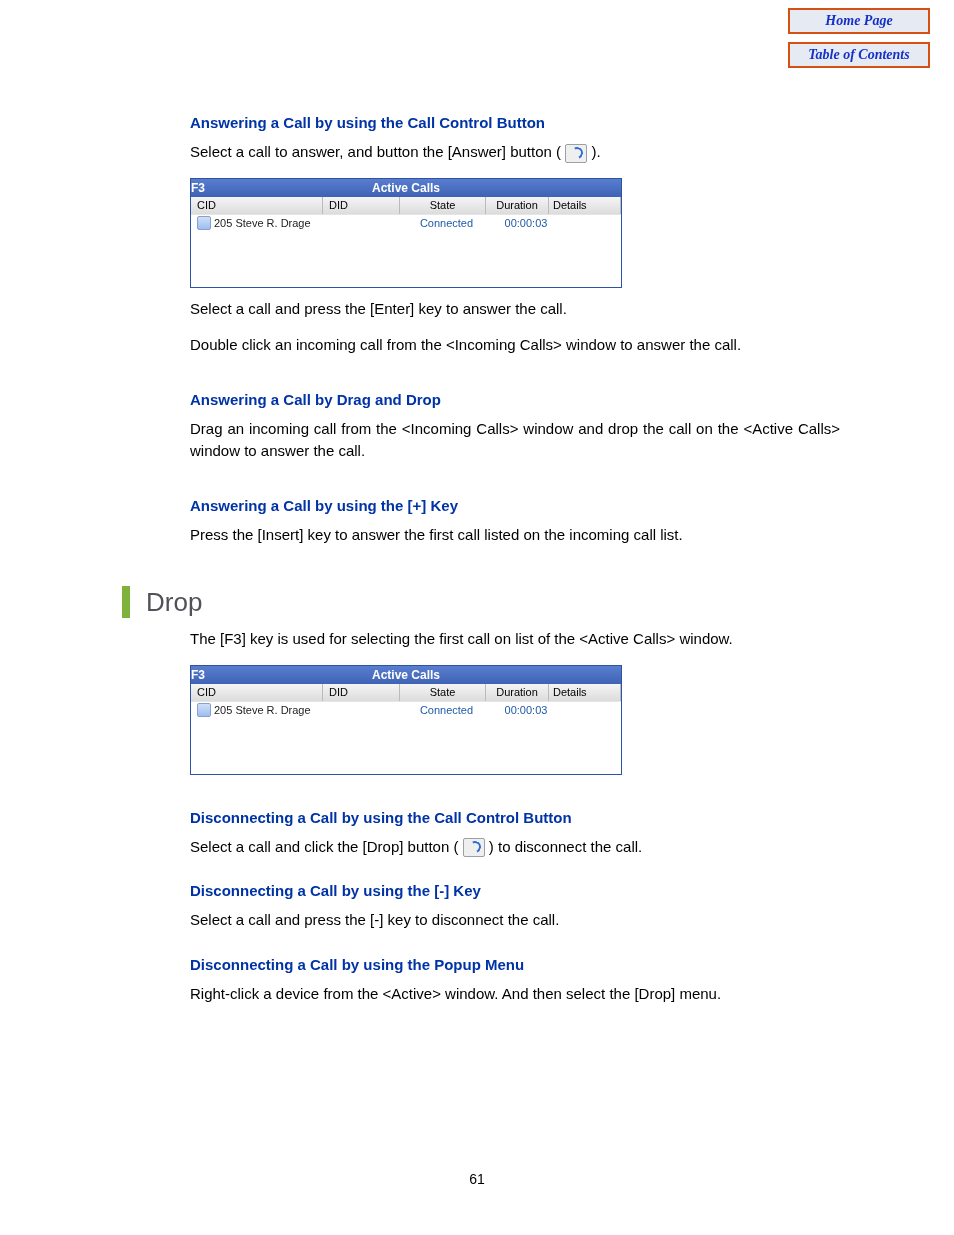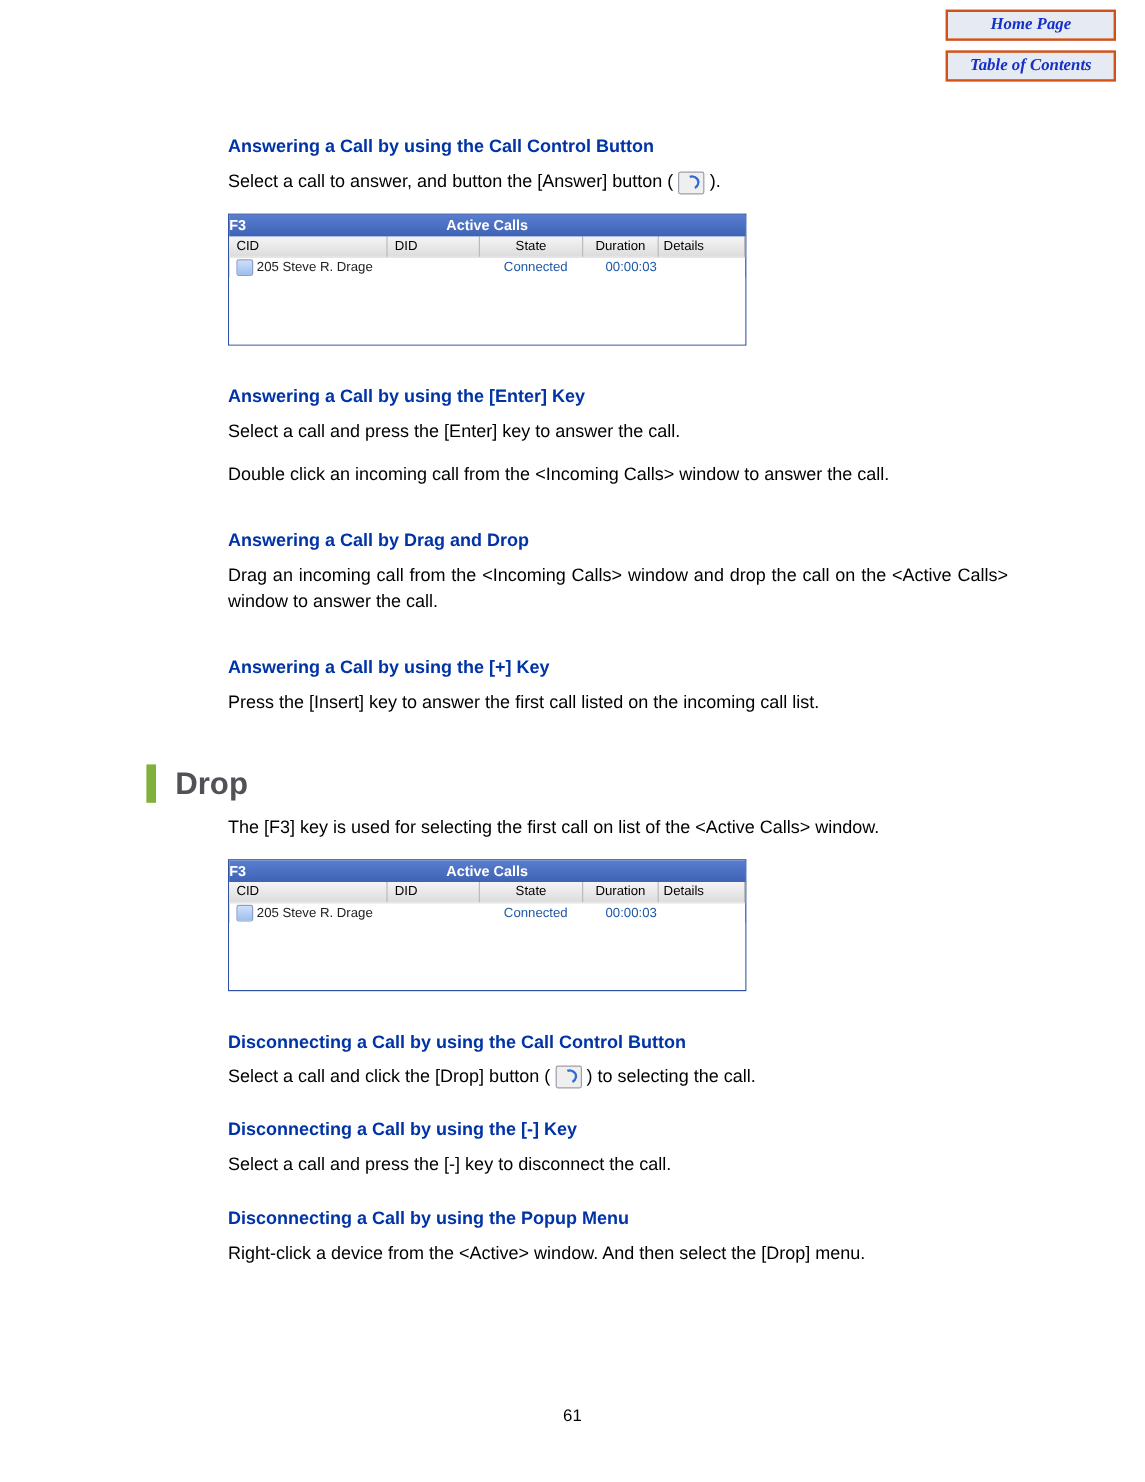--- a/index.html
+++ b/index.html
@@ -102,21 +102,21 @@
     margin-bottom:10px;
     display:flex;
     align-items:center;
     gap:16px;
   }
   .major-heading .bar {
     width:8px; height:32px; background:#7fb23a;
   }
   .major-heading .txt {
     font-family: Arial, Helvetica, sans-serif;
-    font-weight:bold;
+    font-weight:normal;
     font-size:26px;
     color:#515258;
   }
   .inline-icon {
     display:inline-block;
     vertical-align:middle;
     width:20px; height:17px;
     background:#efefef;
     border:1px solid #9aa0a8;
     border-radius:2px;
@@ -183,21 +183,20 @@
             <span>205 Steve R. Drage</span>
           </div>
         <div class="col did"></div>
         <div class="col state">Connected</div>
         <div class="col dur">00:00:03</div>
         <div class="col det"></div>
       </div>
       <div class="panel-body"></div>
     </div>
 
-    <div class="sub-heading section-gap">Answering a Call by using the [Enter] Key</div>
     <p class="body-text">Select a call and press the [Enter] key to answer the call.</p>
 
     <p class="body-text">Double click an incoming call from the &lt;Incoming Calls&gt; window to answer the call.</p>
 
     <div class="sub-heading section-gap">Answering a Call by Drag and Drop</div>
     <p class="body-text justify">Drag an incoming call from the &lt;Incoming Calls&gt; window and drop the call on the &lt;Active Calls&gt; window to answer the call.</p>
 
     <div class="sub-heading section-gap">Answering a Call by using the [+] Key</div>
     <p class="body-text">Press the [Insert] key to answer the first call listed on the incoming call list.</p>
 
@@ -229,21 +228,21 @@
         <div class="col dur">00:00:03</div>
         <div class="col det"></div>
       </div>
       <div class="panel-body"></div>
     </div>
 
     <div class="sub-heading section-gap">Disconnecting a Call by using the Call Control Button</div>
     <p class="body-text">
       <span>Select a call and click the [Drop] button (</span>
       <span class="inline-icon"></span>
-      <span>) to selecting the call.</span>
+      <span>) to disconnect the call.</span>
     </p>
 
     <div class="sub-heading section-gap" style="margin-top:24px">Disconnecting a Call by using the [-] Key</div>
     <p class="body-text">Select a call and press the [-] key to disconnect the call.</p>
 
     <div class="sub-heading section-gap" style="margin-top:24px">Disconnecting a Call by using the Popup Menu</div>
     <p class="body-text">Right-click a device from the &lt;Active&gt; window. And then select the [Drop] menu.</p>
 
   </div>
 

